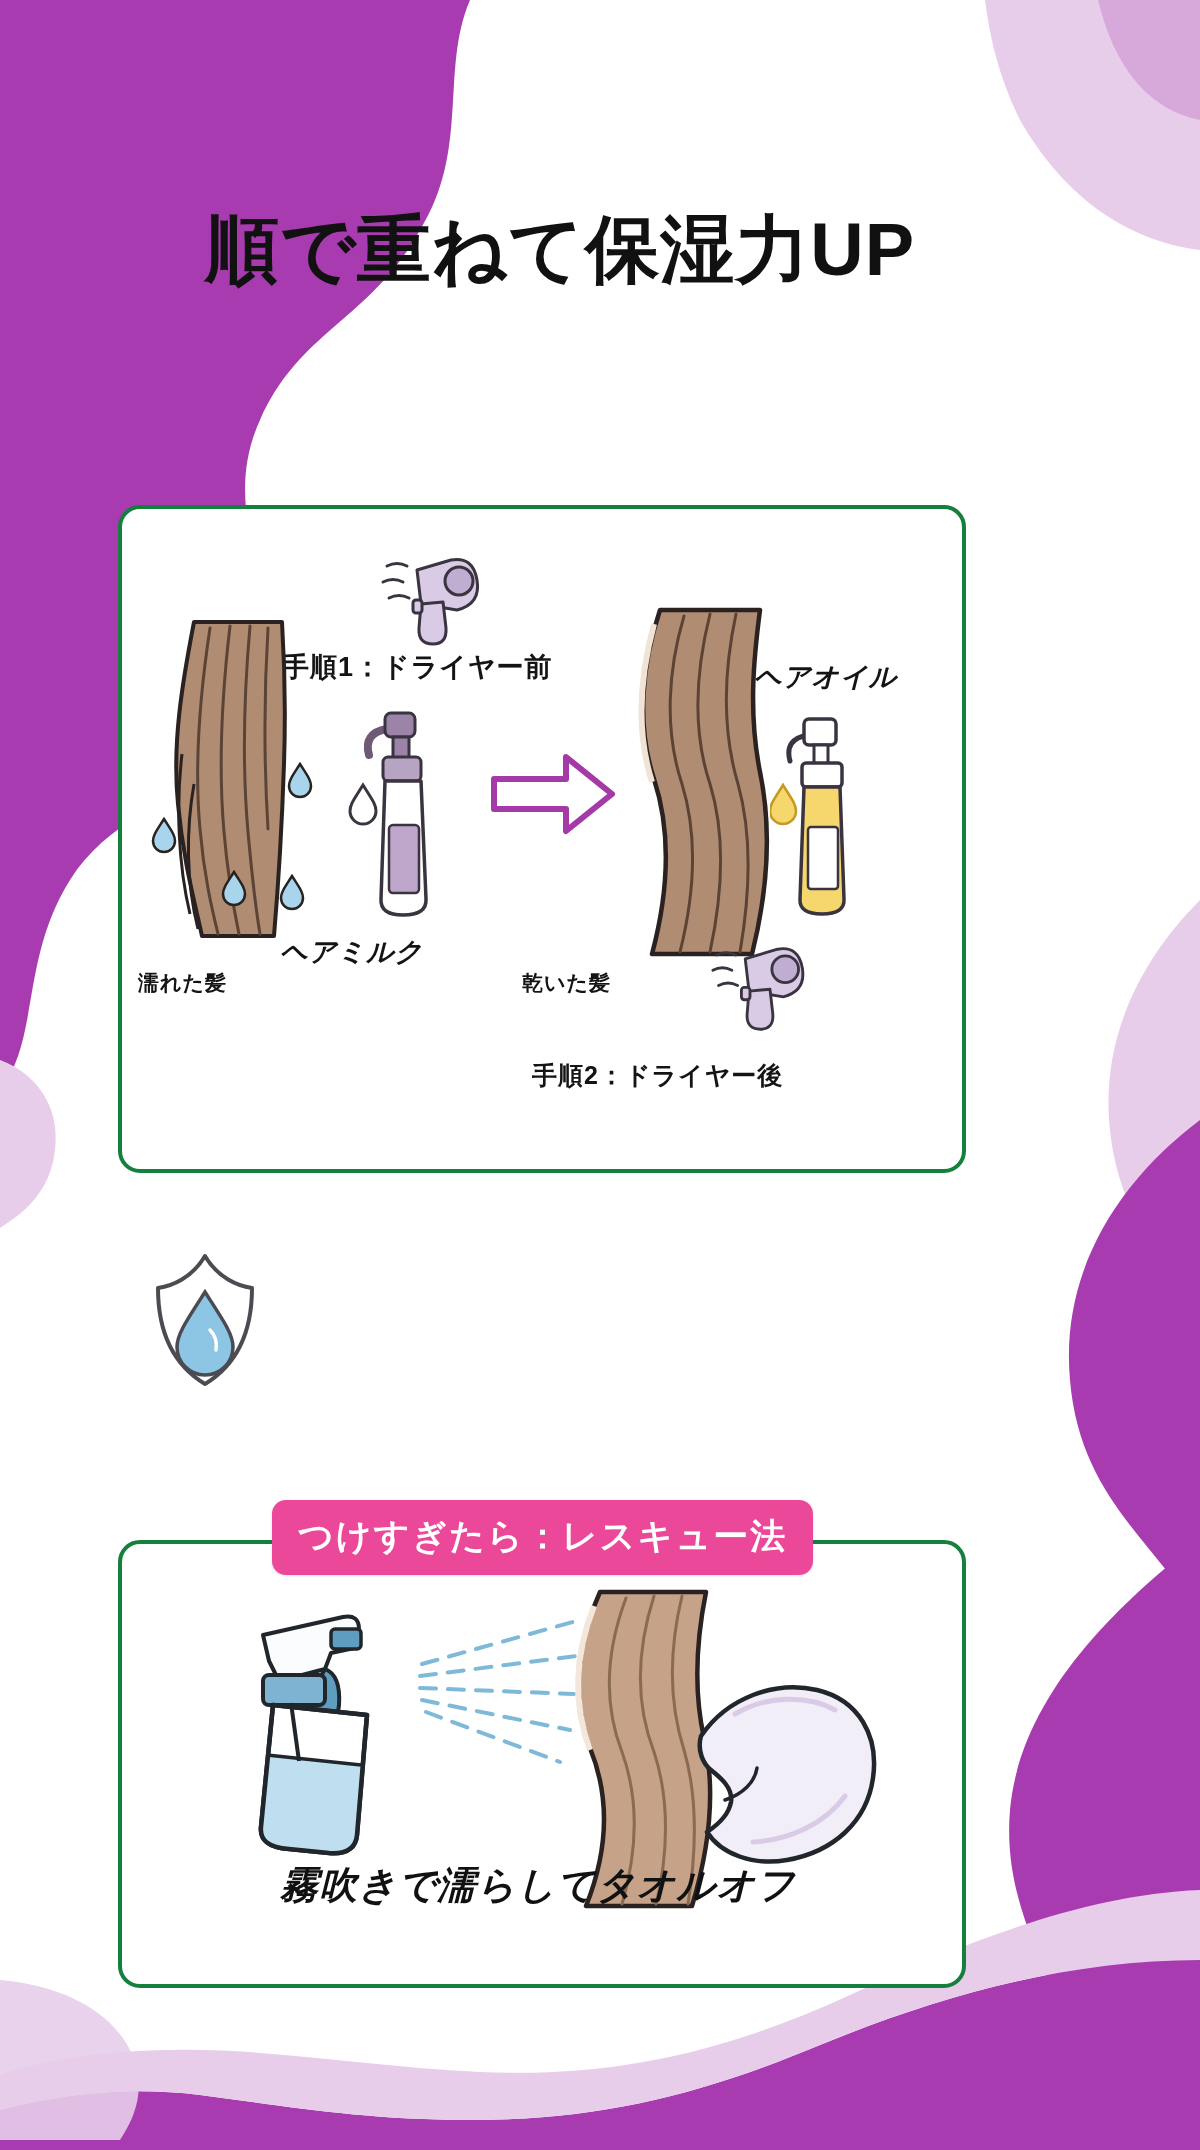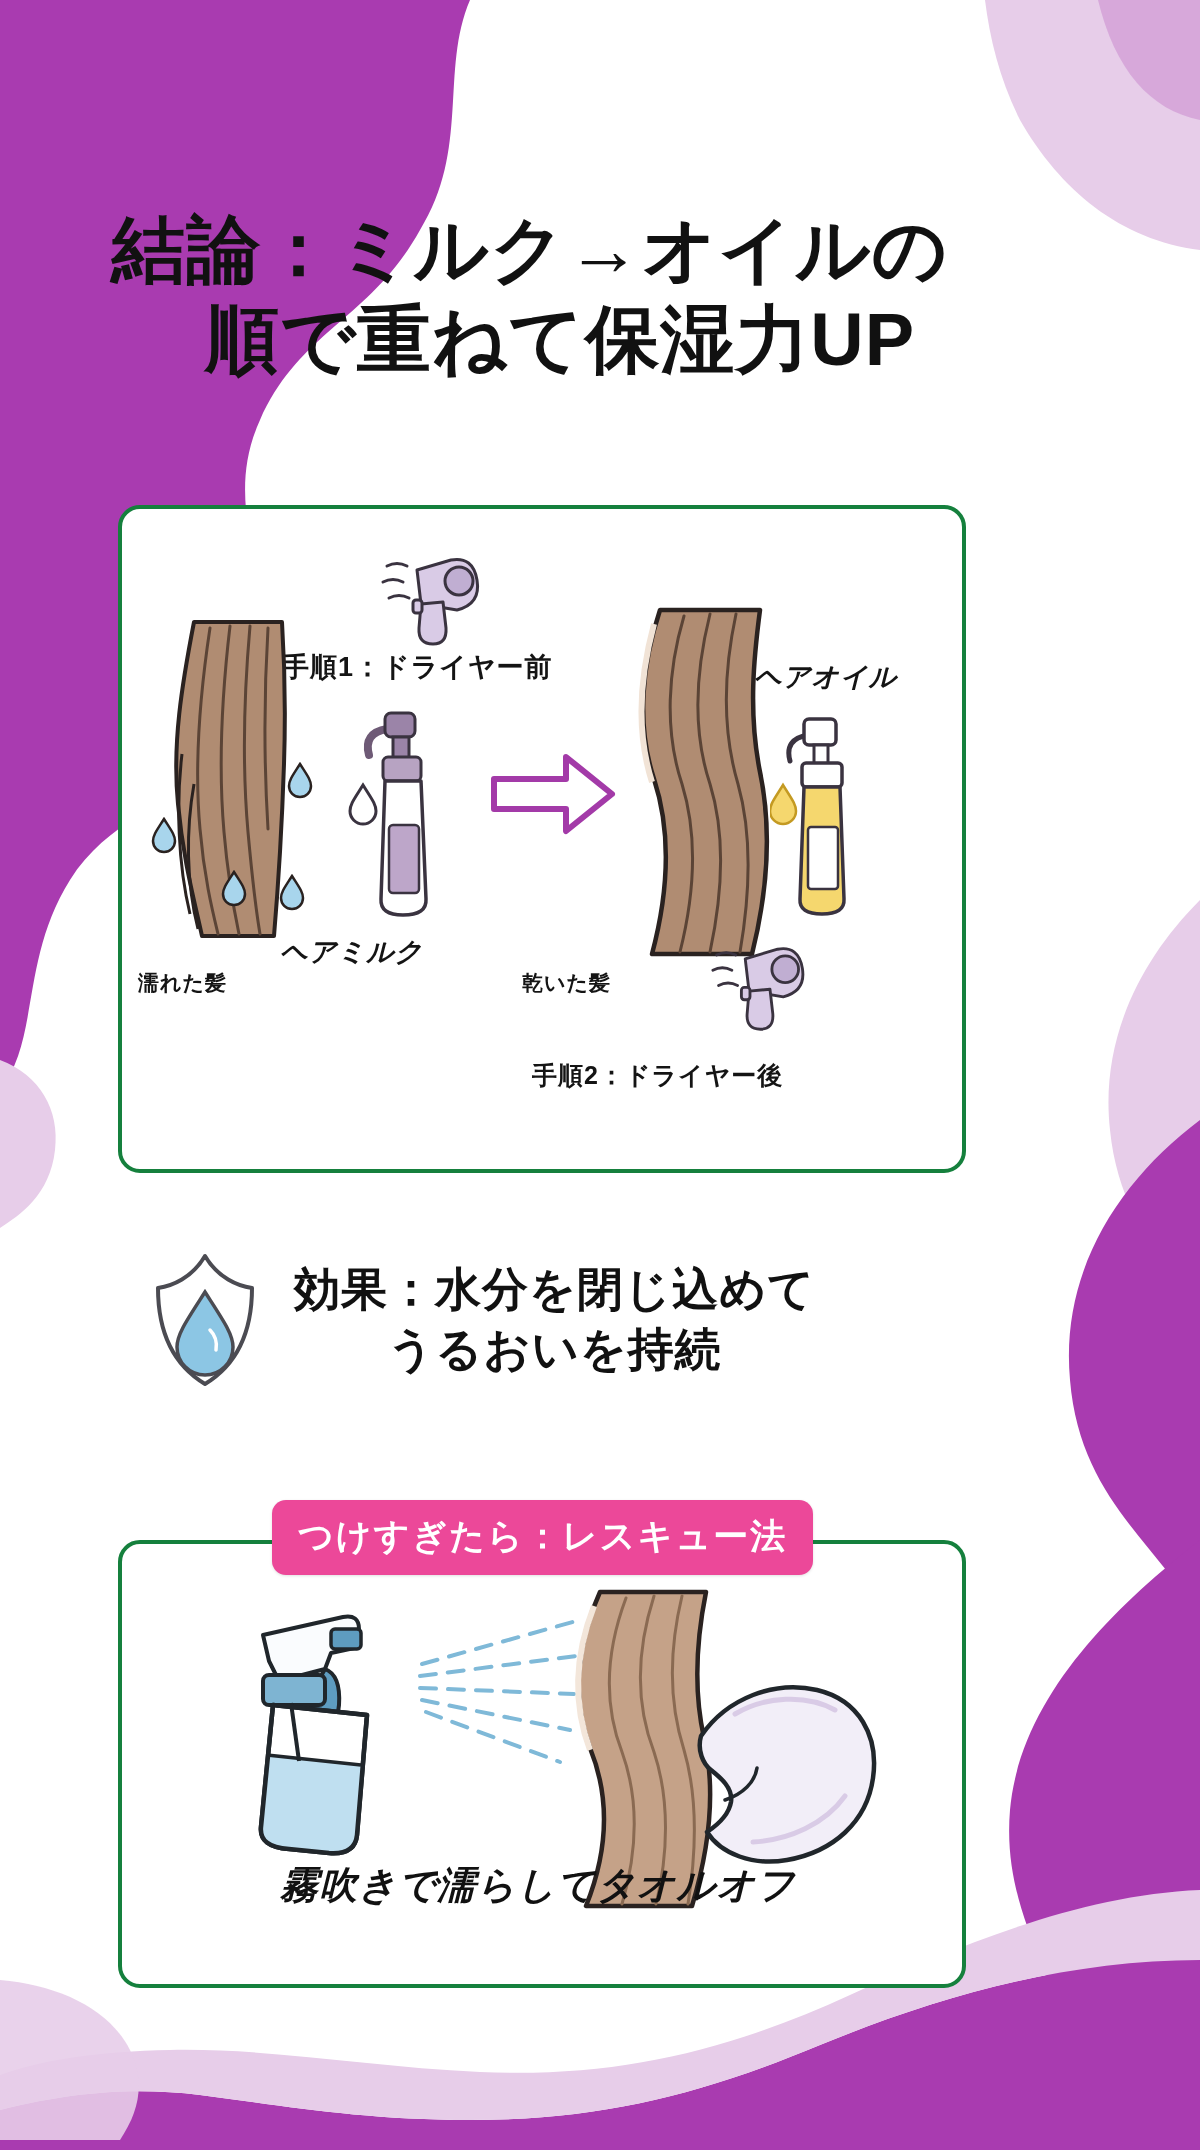--- a/index.html
+++ b/index.html
@@ -111,21 +111,20 @@
              C930,2000 1060,1960 1200,1960 Z" fill="#e7cde9"></path>
 
     <path d="M0,1980 C60,1985 110,2010 130,2050
              C145,2082 140,2110 120,2140 L0,2140 Z" fill="#e7cde9" opacity="0.9"></path>
 
     <path d="M0,1060 C40,1075 60,1110 55,1150
              C50,1195 20,1215 0,1228 Z" fill="#e7cde9"></path>
   </svg>
 
   <div class="title-wrap">
-    <div class="title-line l1">結論：ミルク→オイルの</div>
     <div class="title-line l2">順で重ねて保湿力UP</div>
   </div>
 
   <div class="card" id="compare-card">
 
     <svg class="abs" style="left:255px;top:35px;width:110px;height:105px;" viewBox="0 0 110 105">
       <g fill="none" stroke="#3a3340" stroke-width="3" stroke-linecap="round">
         <path d="M10,22 q10,-5 20,0"></path>
           <path d="M6,38 q10,-5 20,0"></path>
         <path d="M12,54 q10,-5 20,0"></path>
@@ -217,24 +216,20 @@
     <div class="abs lbl sm" style="left:410px;top:550px;">手順2：ドライヤー後</div>
   </div>
 
   <div id="effect-row">
     <svg style="width:110px;height:140px;flex:none;" viewBox="0 0 110 140">
       <path d="M55,6 C42,28 22,36 8,38 C8,80 22,114 55,134
                C88,114 102,80 102,38 C88,36 68,28 55,6 Z" fill="#ffffff" stroke="#4b4b52" stroke-width="4" stroke-linejoin="round"></path>
       <path d="M55,42 c18,28 28,42 28,55 a28,28 0 0 1 -56,0 c0,-13 10,-27 28,-55z" fill="#8cc6e4" stroke="#4b4b52" stroke-width="3.5"></path>
       <path d="M66,100 q2,-12 -6,-20" stroke="#ffffff" stroke-width="3.5" fill="none" stroke-linecap="round"></path>
     </svg>
-    <div class="effect-text">
-      <div>効果：水分を閉じ込めて</div>
-      <div>うるおいを持続</div>
-    </div>
   </div>
 
   <div id="rescue-banner">つけすぎたら：レスキュー法</div>
 
   <div class="card" id="rescue-card">
 
     <svg class="abs" style="left:105px;top:55px;width:200px;height:260px;" viewBox="0 0 200 260">
 
       <path d="M36,36 L116,18 q16,-3 16,12 L132,48 L104,54 L98,70 L52,82 L42,62 Z" fill="#fafcfe" stroke="#20262b" stroke-width="4" stroke-linejoin="round"></path>
       <rect x="104" y="30" width="30" height="20" rx="4" fill="#5e9cc0" stroke="#20262b" stroke-width="3.5"></rect>

